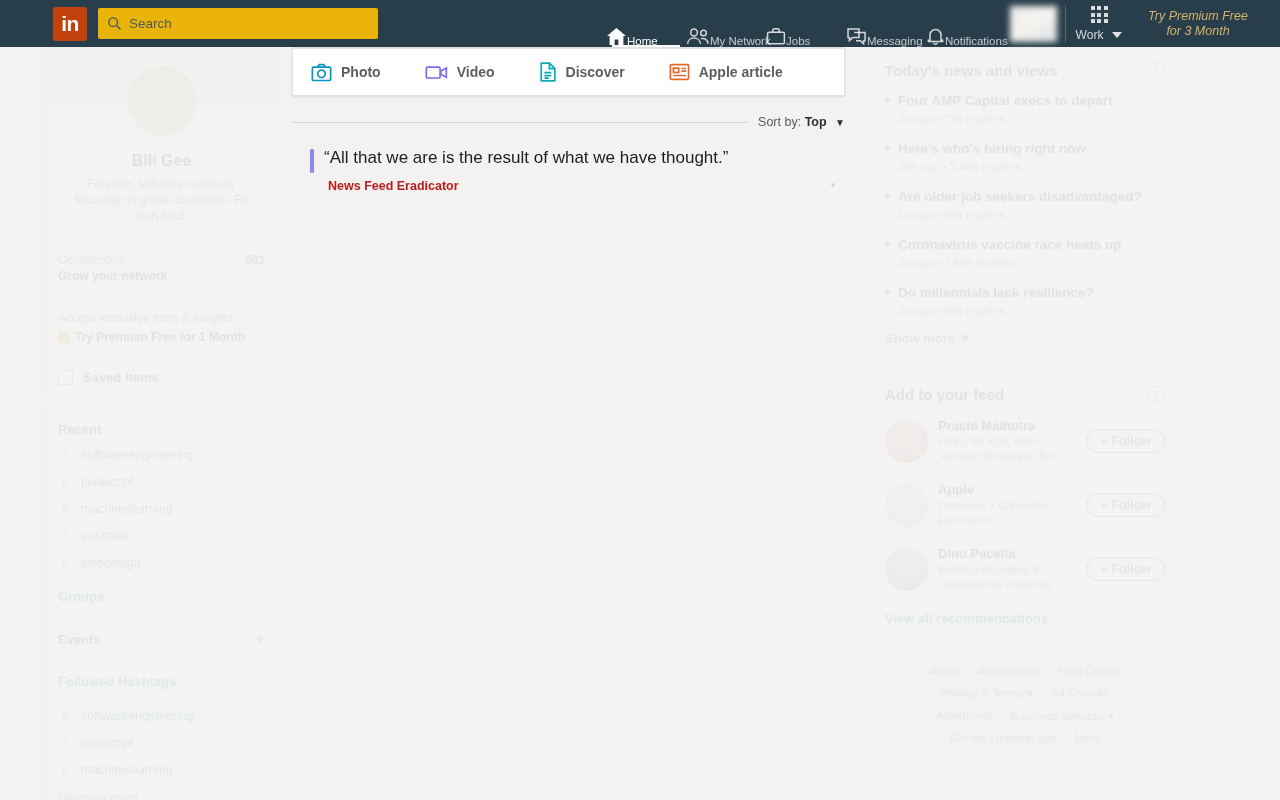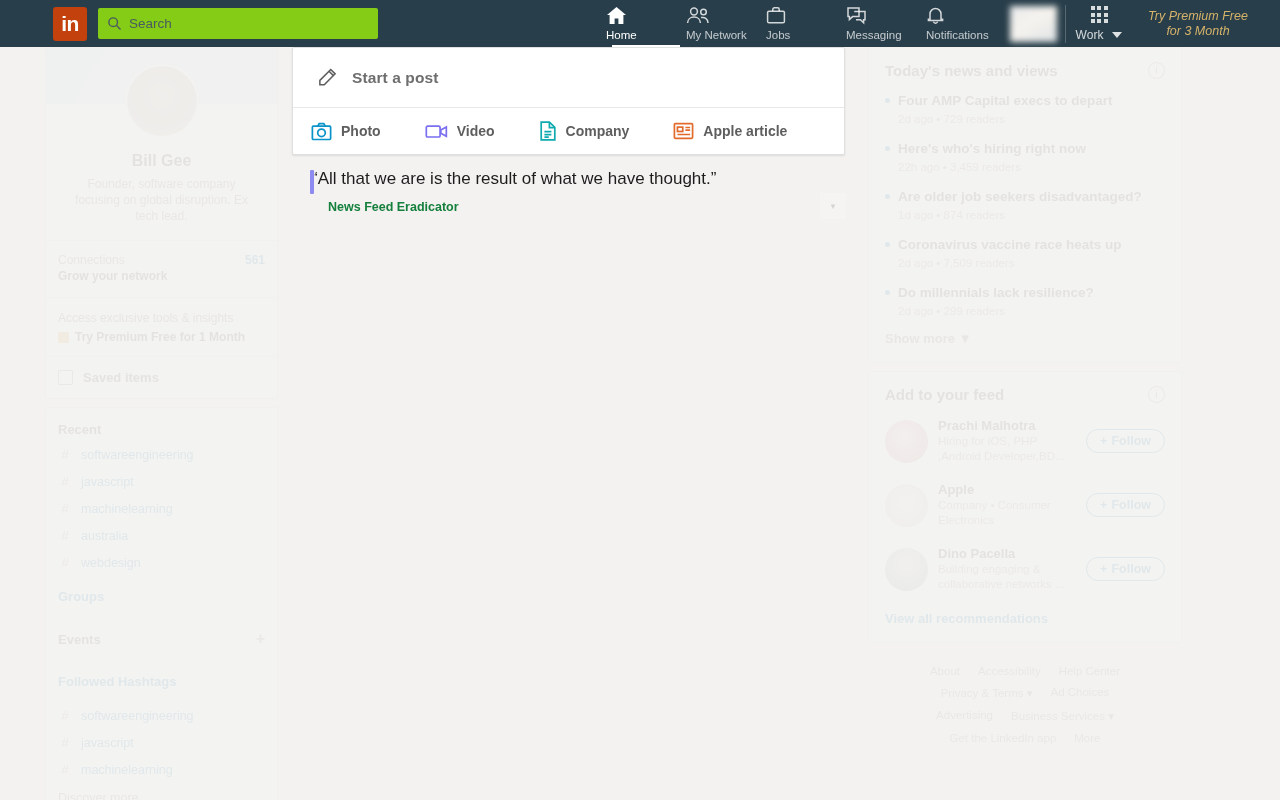--- a/index.html
+++ b/index.html
@@ -25,36 +25,36 @@
     border-radius: 3px;
     margin-left: 53px;
     display: flex; align-items: center; justify-content: center;
     color: #fff; font-weight: bold; font-size: 21px;
     letter-spacing: -0.5px;
     font-family: "Liberation Sans", sans-serif;
   }
   .searchbox {
     margin-left: 11px;
     width: 280px; height: 31px;
-    background: #84cc16;
+    background: #eab308;
     border-radius: 2px;
     display: flex; align-items: center;
     padding: 0 9px;
   }
   .search-ico { width: 15px; height: 15px; flex: 0 0 auto; margin-right: 7px; }
   .search-ph { font-size: 13.5px; color: #4b5a62; }
 
   .nav-spacer { flex: 1 1 auto; }
 
   .navitems { display: flex; align-items: flex-start; height: 47px; }
   .navitem {
     width: 80px; height: 47px;
-    display: flex; flex-direction: column;
-    align-items: flex-start; justify-content: flex-start;
-    padding-top: 4px;
+    display: flex; flex-direction: row;
+    align-items: flex-end; justify-content: flex-start;
+    padding-top: 20px;
     color: rgba(255,255,255,0.72);
     position: relative;
     cursor: pointer;
   }
   .navitem.active { color: #ffffff; }
   .navitem.active::after {
     content: ""; position: absolute; bottom: 0; left: 6px; right: 6px;
     height: 2px; background: #ffffff;
   }
   .navitem .nv-ico { height: 22px; display: flex; align-items: center; }
@@ -174,24 +174,24 @@
   .sort-lb b { color: #2f2f2f; }
   .sort-caret { margin-left: 5px; font-size: 10px; color: #2f2f2f; }
 
   .quote-wrap { position: relative; margin-top: 12px; padding-left: 18px; }
   .quote-bar {
     position: absolute; left: 18px; top: 3px;
     width: 4px; height: 24px; background: #8d8bf0; border-radius: 1px;
   }
   .quote-text {
     font-size: 17px; color: #1d1d1d; line-height: 24px;
-    padding-left: 2px; font-weight: normal;
+    padding-left: 14px; font-weight: normal;
   }
   .quote-author { font-size: 17px; color: #9a9a9a; margin-top: 13px; }
-  .quote-brand { font-size: 12.5px; font-weight: bold; color: #15803d; margin-top: 9px; padding-left: 18px; }
+  .quote-brand { font-size: 12.5px; font-weight: bold; color: #b91c1c; margin-top: 9px; padding-left: 18px; }
   .ghost-box {
     position: absolute; right: -1px; top: 26px;
     width: 26px; height: 26px; background: #f7f7f7; opacity: 0.55;
     display: flex; align-items: center; justify-content: center;
     font-size: 9px; color: #bdbdbd;
   }
 
   
   .rightcol { position: absolute; left: 868px; top: 0; width: 314px; }
   .news-head {
@@ -406,27 +406,20 @@
         <span class="tag-lb">machinelearning</span>
       </div>
 
       <div class="showmore">Discover more</div>
     </div>
   </div>
 
   <div class="centercol">
 
     <div class="post-card">
-      <div class="startpost">
-        <svg width="21" height="21" viewBox="0 0 22 22" fill="none" stroke="#5e5e5e" stroke-width="1.6">
-          <path d="M14.4 2.6 19 7.2 7.6 18.6H3v-4.6z"></path>
-          <path d="M12.6 4.4 17.2 9"></path>
-        </svg>
-        <span class="startpost-lb">Start a post</span>
-      </div>
 
       <div class="post-div"></div>
 
       <div class="post-actions">
 
         <div class="pa">
           <svg width="21" height="19" viewBox="0 0 22 20" fill="none" stroke="#0a93c9" stroke-width="1.8">
             <rect x="1.4" y="4.4" width="19.2" height="14" rx="1"></rect>
             <circle cx="11" cy="11.4" r="4"></circle>
             <path d="M7 4.4 8.6 1.6h4.8L15 4.4"></path>
@@ -441,35 +434,43 @@
           </svg>
           <span class="pa-lb">Video</span>
         </div>
 
         <div class="pa">
           <svg width="18" height="20" viewBox="0 0 18 20" fill="none" stroke="#0eaab0" stroke-width="1.7">
             <path d="M2.2 1.2h8.2l5.4 5.2v12.4H2.2z"></path>
             <path d="M10.4 1.2v5.4h5.4"></path>
             <path d="M5.4 10.6h7M5.4 13.6h7M5.4 16.2h4.4"></path>
           </svg>
-          <span class="pa-lb">Company</span>
+          <span class="pa-lb">Discover</span>
         </div>
 
         <div class="pa" style="margin-right:0">
           <svg width="21" height="18" viewBox="0 0 22 19" fill="none" stroke="#e16a2c" stroke-width="1.8">
             <rect x="1.4" y="1.8" width="19.2" height="15.4" rx="1"></rect>
             <rect x="4.6" y="5.4" width="5.6" height="4.6"></rect>
             <path d="M13 5.8h5M13 8.6h5M4.6 13.2h13.4"></path>
           </svg>
           <span class="pa-lb">Apple article</span>
         </div>
 
       </div>
     </div>
 
+    <div class="sortbar">
+      <div class="sort-line"></div>
+      <div class="sort-lb">
+        <span>Sort by:</span>
+        <b>Top</b>
+        <span class="sort-caret">▼</span>
+      </div>
+    </div>
 
     <div class="quote-wrap">
       <div class="quote-bar"></div>
       <div class="quote-text">“All that we are is the result of what we have thought.”</div>
       <div class="quote-brand">News Feed Eradicator</div>
       <div class="ghost-box">▾</div>
     </div>
 
   </div>
 

